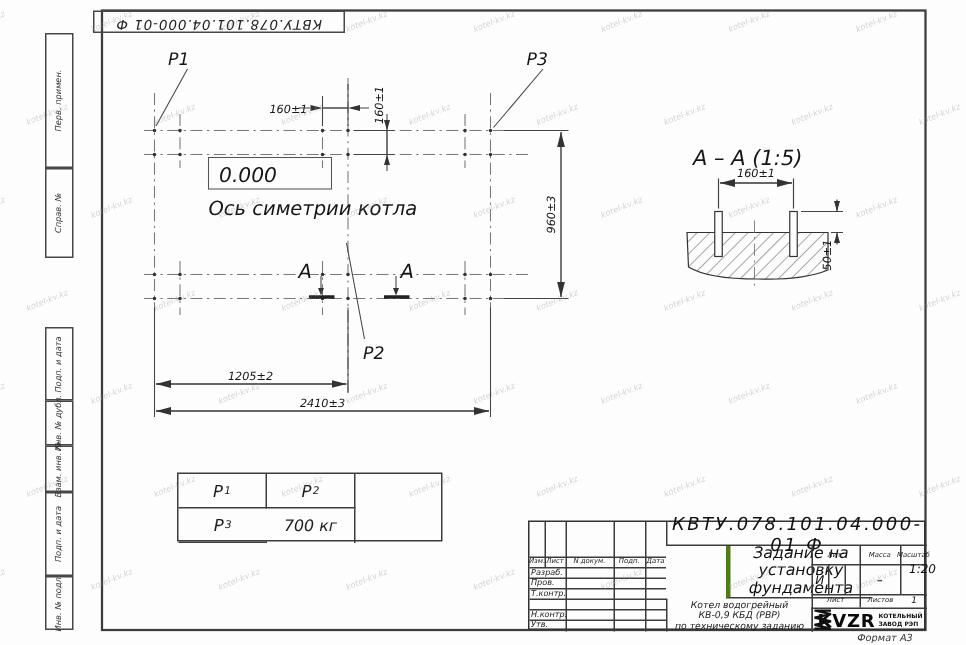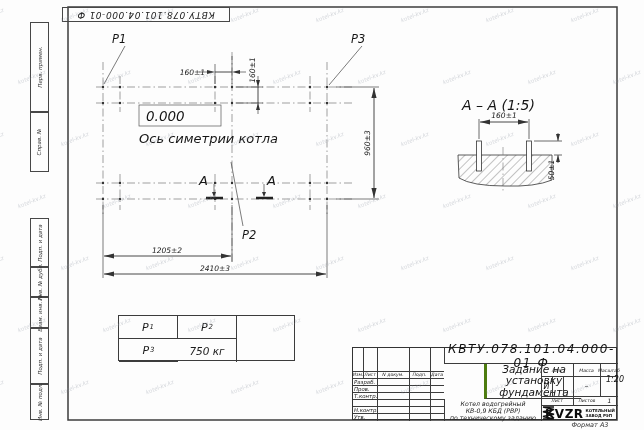--- a/index.html
+++ b/index.html
@@ -174,21 +174,21 @@
         <sub>1</sub>
       </div>
     <div class="pc">
         <span>P</span>
         <sub>2</sub>
       </div>
     <div class="pc">
         <span>P</span>
         <sub>3</sub>
       </div>
-    <div class="pc v">750 кг</div>
+    <div class="pc v">700 кг</div>
   </div>
 
   <div id="tb" class="abs">
 
     <div class="vl" style="left:10px;top:0;height:30px"></div>
     <div class="vl" style="left:24px;top:0;height:73px"></div>
     <div class="vl" style="left:56px;top:0;height:73px"></div>
     <div class="vl" style="left:77px;top:0;height:73px"></div>
     <div class="hl" style="left:0;top:23px;width:91px"></div>
     <div class="hl" style="left:0;top:30px;width:91px"></div>

